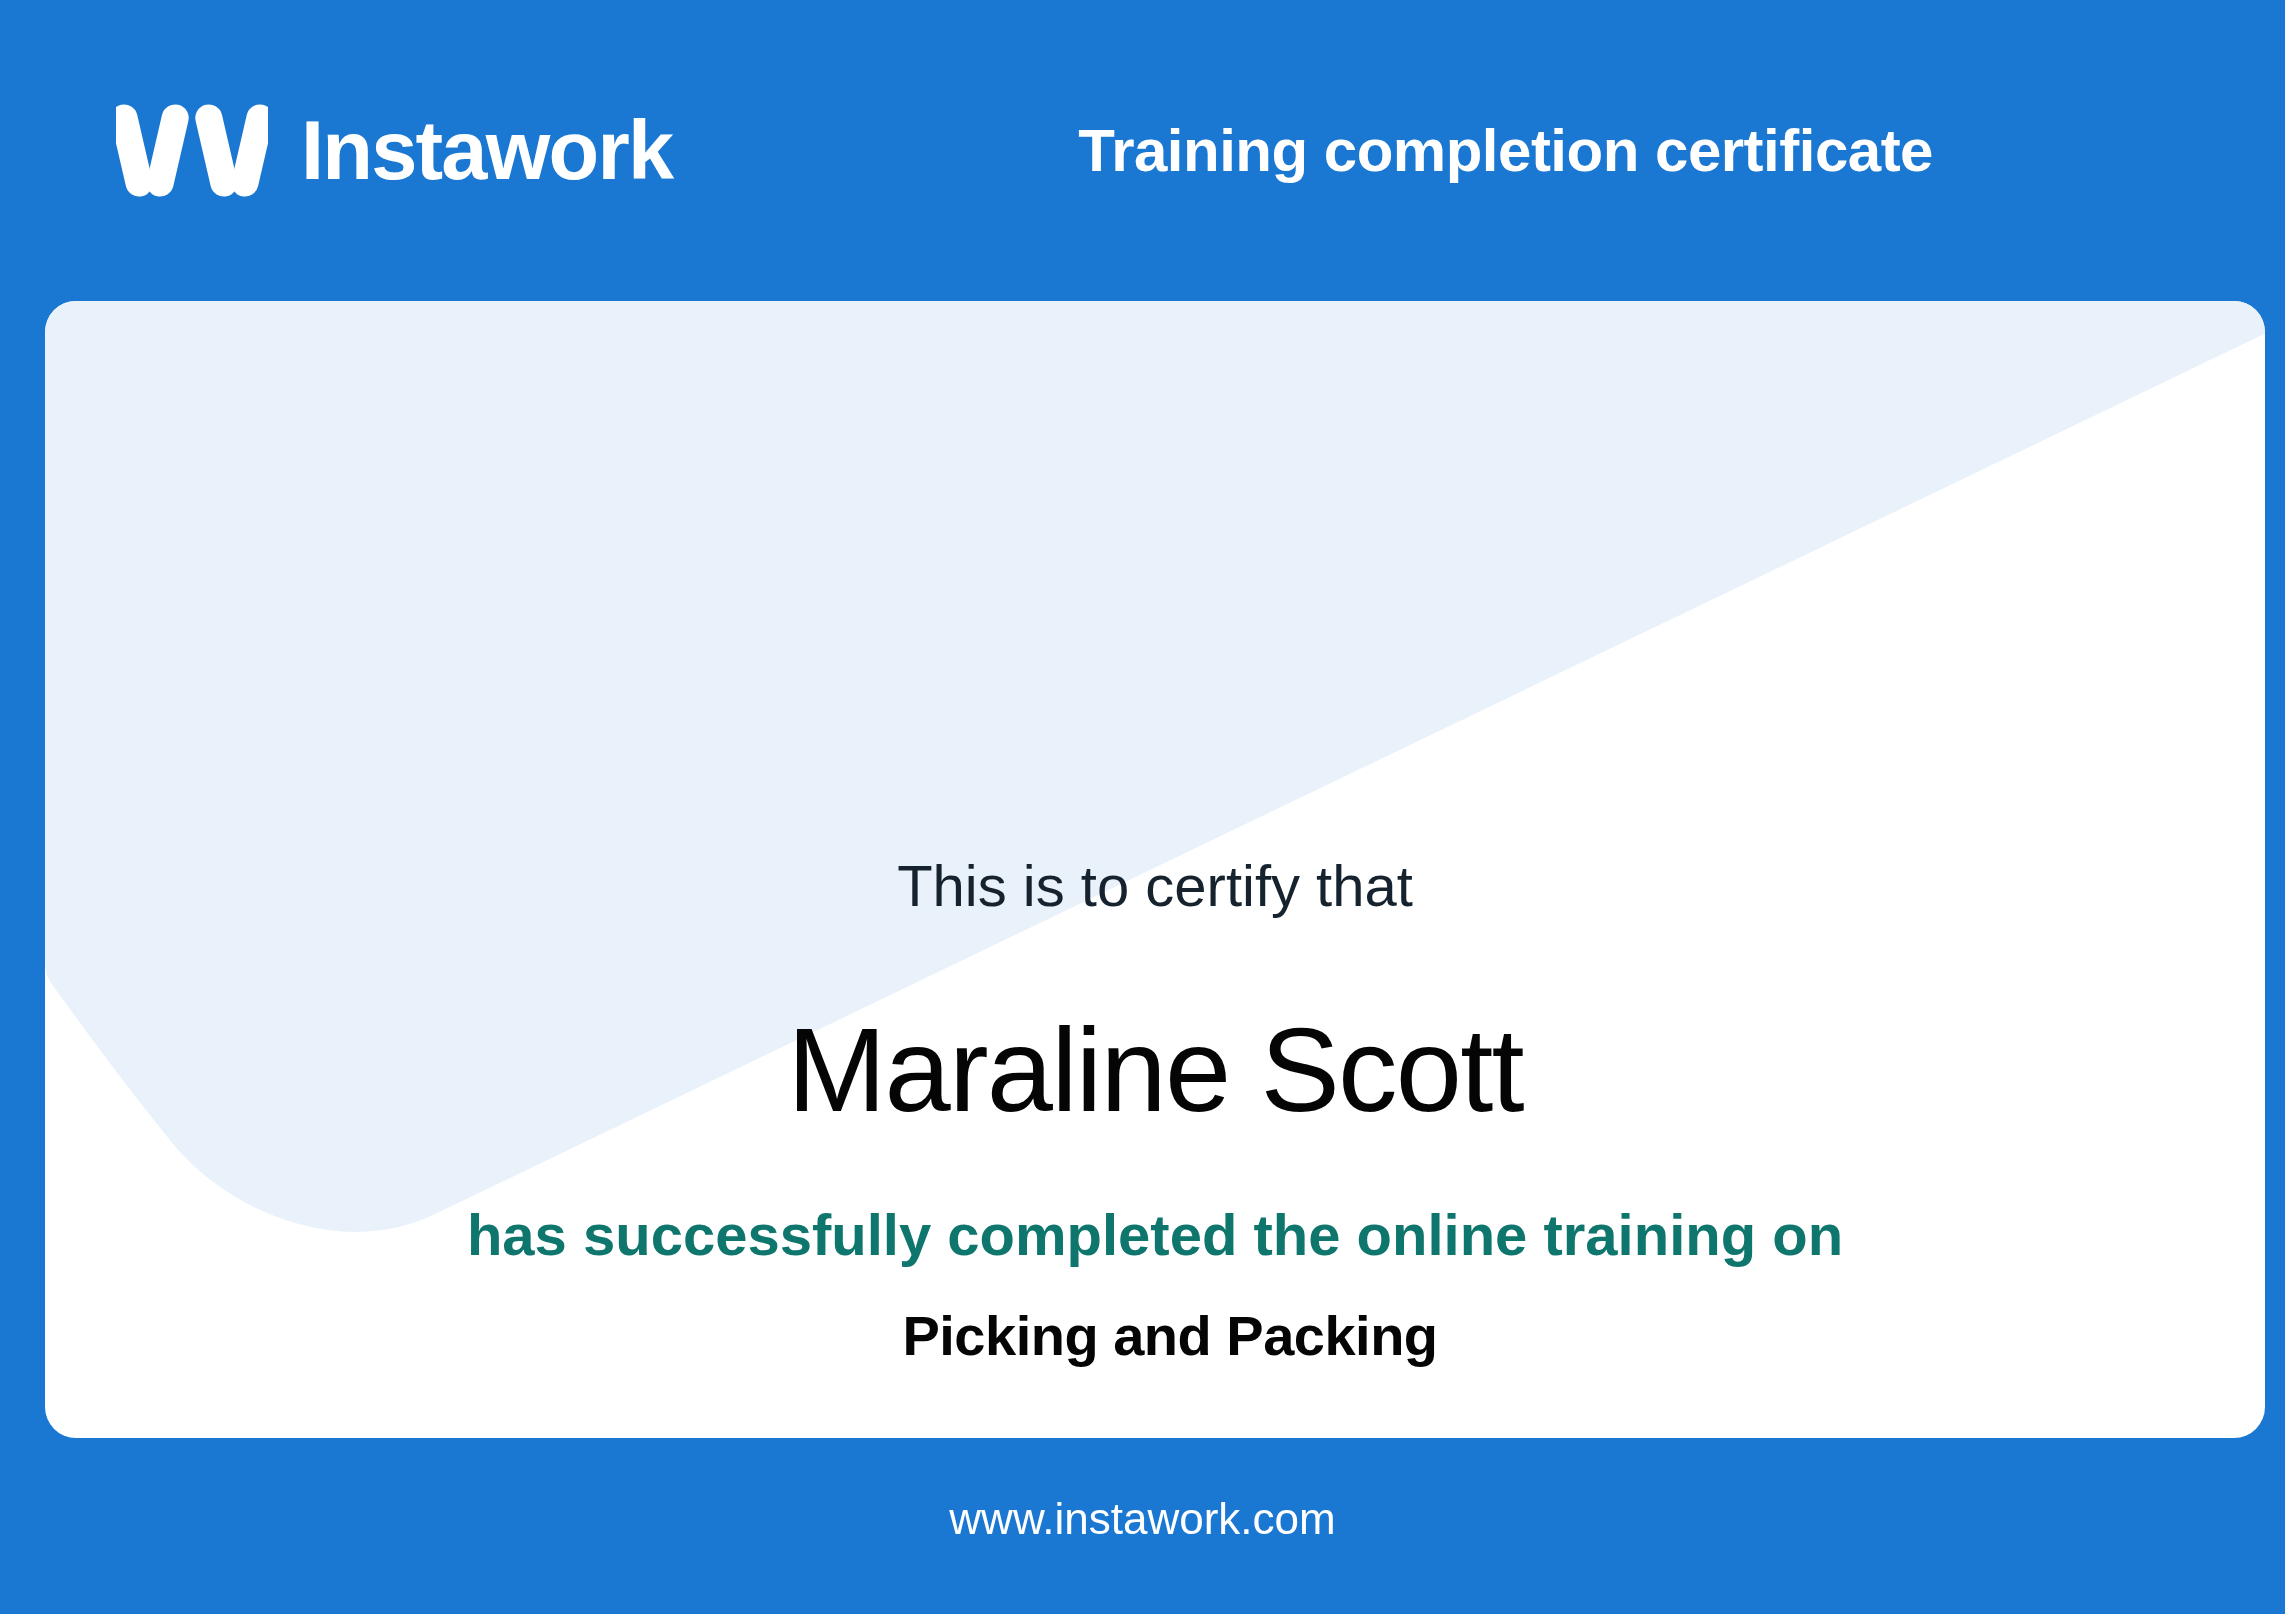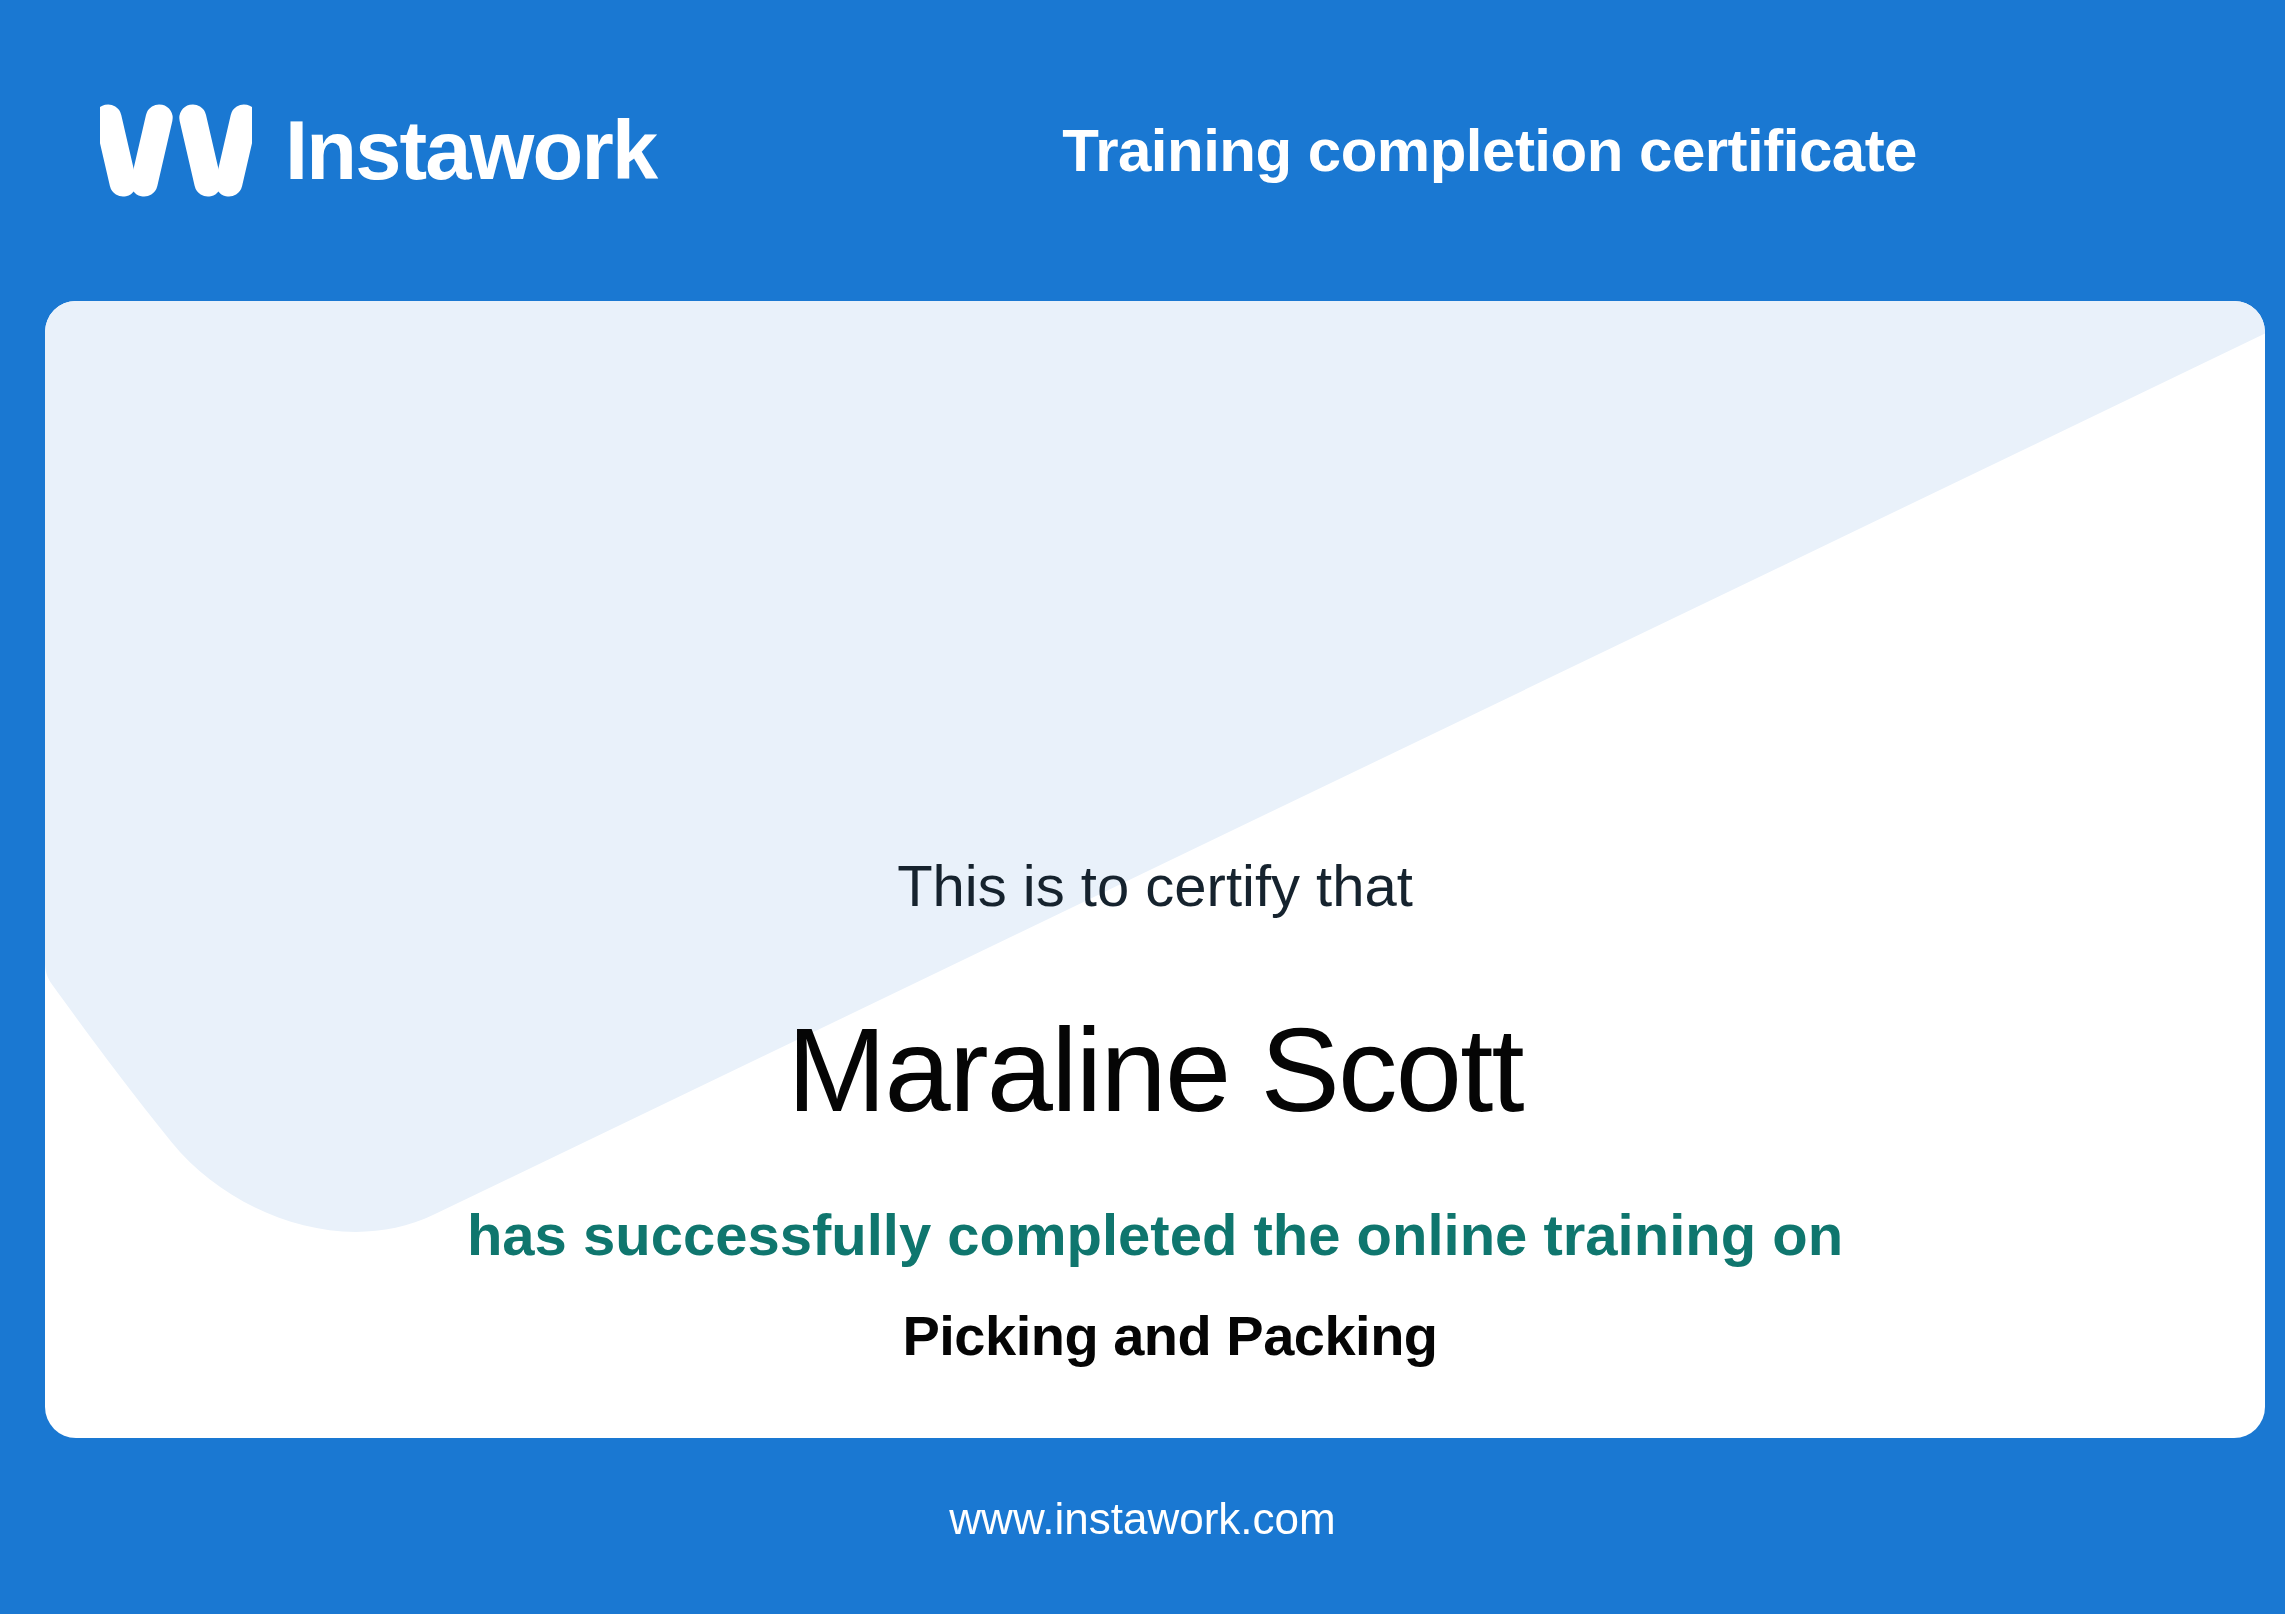--- a/index.html
+++ b/index.html
@@ -18,21 +18,21 @@
 
   .page {
     position: absolute;
     inset: 0;
     background: #1a78d2;
   }
 
   
   .header {
     position: absolute;
-    left: 0;
+    left: 16px;
     top: 0;
     width: 2017px;
     height: 301px;
     display: flex;
     align-items: center;
     justify-content: space-between;
     padding: 0 100px 0 100px;
     box-sizing: border-box;
   }
 

